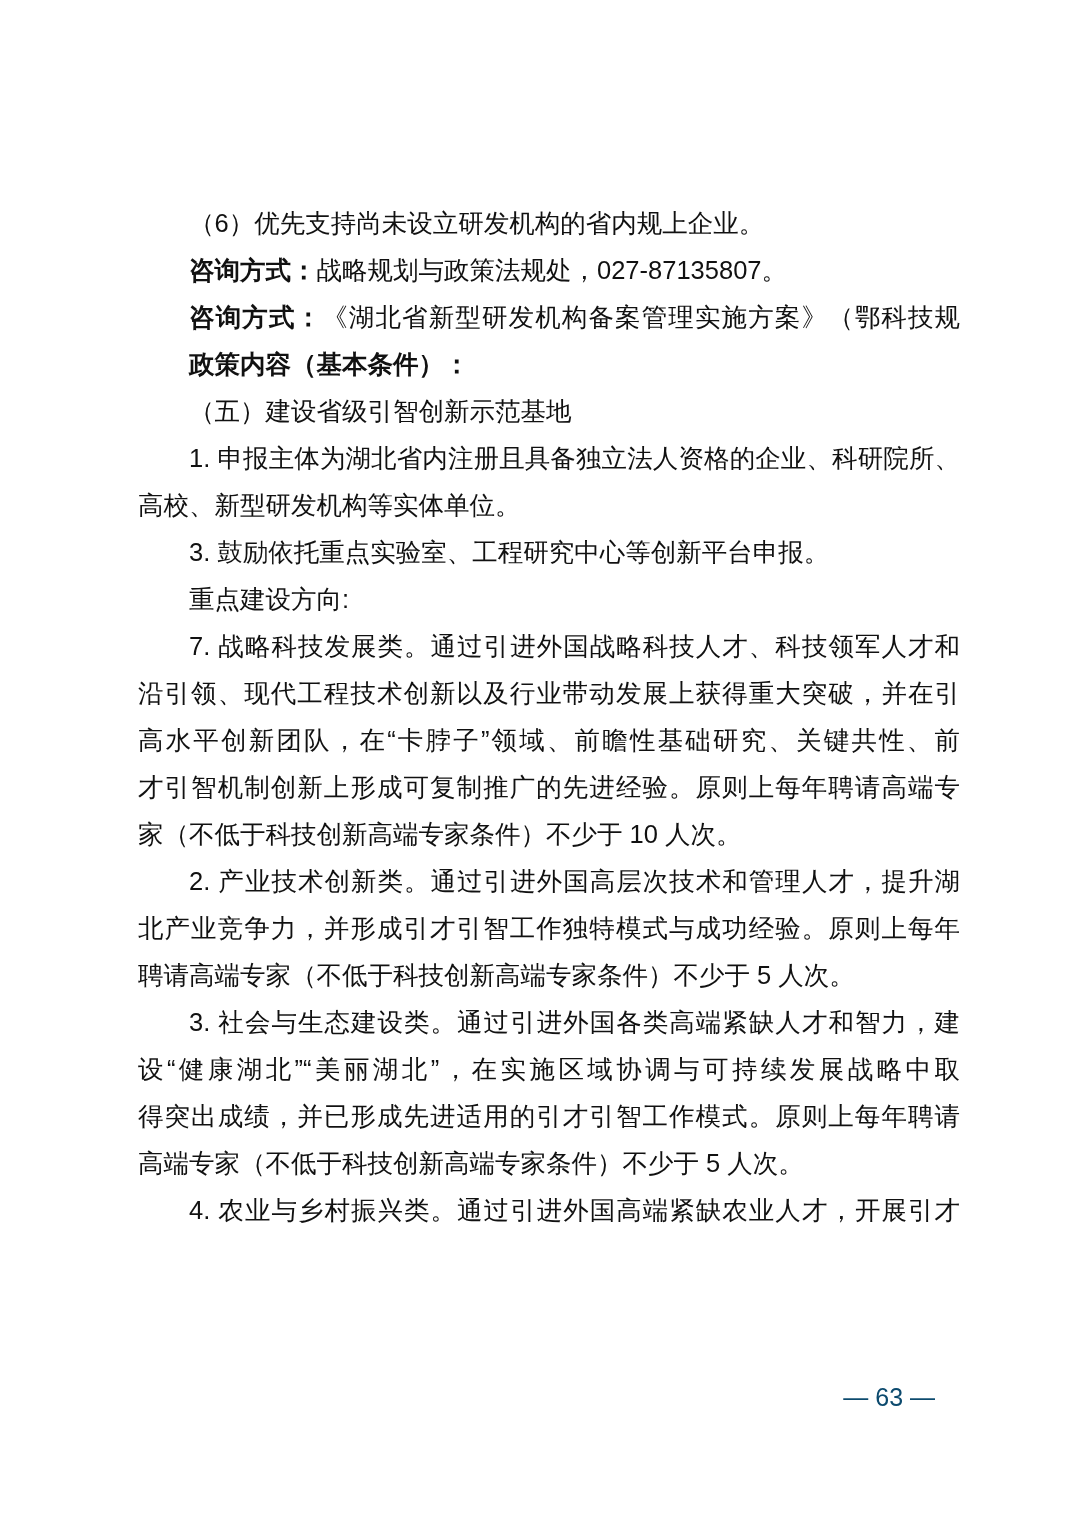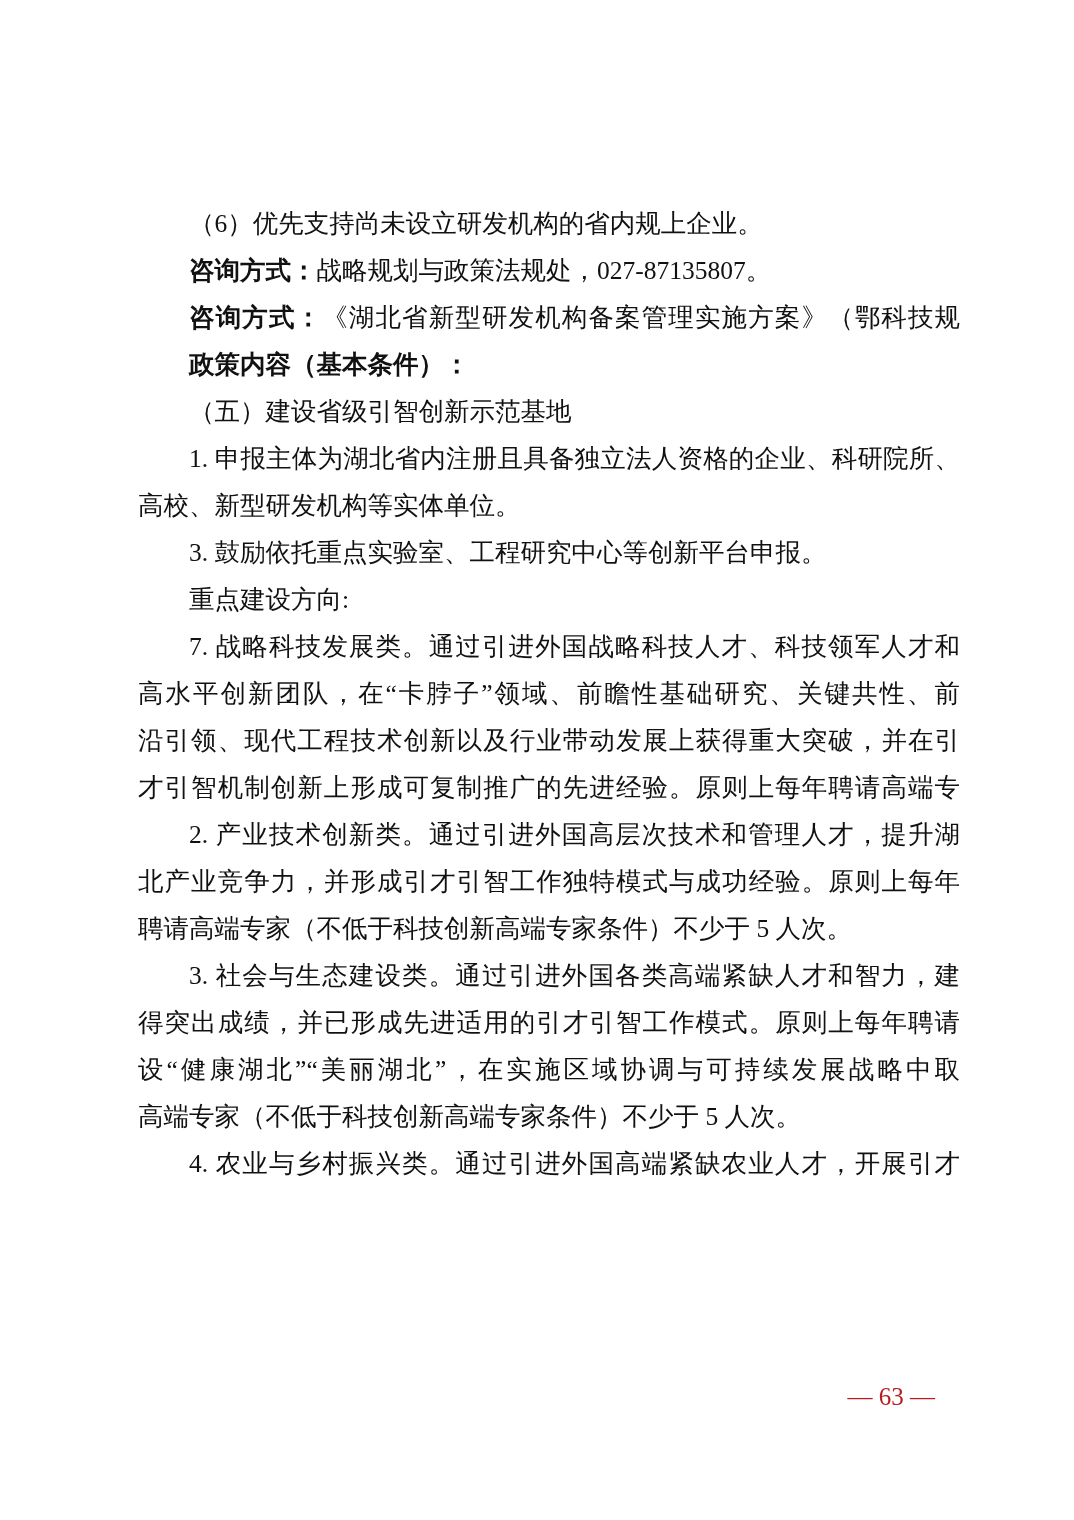--- a/index.html
+++ b/index.html
@@ -7,21 +7,21 @@
     padding: 0;
     background: #ffffff;
   }
   .page {
     position: relative;
     width: 1074px;
     height: 1512px;
     background: #ffffff;
     overflow: hidden;
     color: #111111;
-    font-family: Liberation Serif, serif;
+    font-family: Liberation Sans, sans-serif;
     border-radius: 15px;
   }
   .content {
     position: absolute;
     left: 138px;
     top: 200px;
     width: 822px;
   }
   .line {
     height: 47px;
@@ -39,21 +39,21 @@
   }
   .bold, b { font-weight: 700; }
   .kai { font-weight: 400; }
   .kai.bold { font-weight: 700; }
   .footer {
     position: absolute;
     top: 1382px;
     right: 139px;
     font-size: 25px;
     line-height: 30px;
-    color: #b91c1c;
+    color: #0c4a6e;
   }
 </style>
 </head>
 <body>
 
 <div class="page">
   <div class="content">
 
     <div class="line indent">（6）优先支持尚未设立研发机构的省内规上企业。</div>
 
@@ -69,31 +69,32 @@
     <div class="line indent just">1. 申报主体为湖北省内注册且具备独立法人资格的企业、科研院所、</div>
 
     <div class="line">高校、新型研发机构等实体单位。</div>
 
 
     <div class="line indent">3. 鼓励依托重点实验室、工程研究中心等创新平台申报。</div>
 
     <div class="line indent kai">重点建设方向:</div>
 
     <div class="line indent just">7. 战略科技发展类。通过引进外国战略科技人才、科技领军人才和</div>
+    <div class="line just">沿引领、现代工程技术创新以及行业带动发展上获得重大突破，并在引</div>
     <div class="line just">高水平创新团队，在“卡脖子”领域、前瞻性基础研究、关键共性、前</div>
-    <div class="line just">沿引领、现代工程技术创新以及行业带动发展上获得重大突破，并在引</div>
     <div class="line just">才引智机制创新上形成可复制推广的先进经验。原则上每年聘请高端专</div>
+    <div class="line">家（不低于科技创新高端专家条件）不少于 10 人次。</div>
 
     <div class="line indent just">2. 产业技术创新类。通过引进外国高层次技术和管理人才，提升湖</div>
     <div class="line just">北产业竞争力，并形成引才引智工作独特模式与成功经验。原则上每年</div>
     <div class="line">聘请高端专家（不低于科技创新高端专家条件）不少于 5 人次。</div>
 
     <div class="line indent just">3. 社会与生态建设类。通过引进外国各类高端紧缺人才和智力，建</div>
+    <div class="line just">设“健康湖北”“美丽湖北”，在实施区域协调与可持续发展战略中取</div>
     <div class="line just">得突出成绩，并已形成先进适用的引才引智工作模式。原则上每年聘请</div>
-    <div class="line just">设“健康湖北”“美丽湖北”，在实施区域协调与可持续发展战略中取</div>
     <div class="line">高端专家（不低于科技创新高端专家条件）不少于 5 人次。</div>
 
     <div class="line indent just">4. 农业与乡村振兴类。通过引进外国高端紧缺农业人才，开展引才</div>
 
   </div>
 
   <div class="footer">— 63 —</div>
 </div>
 
 </body></html>

